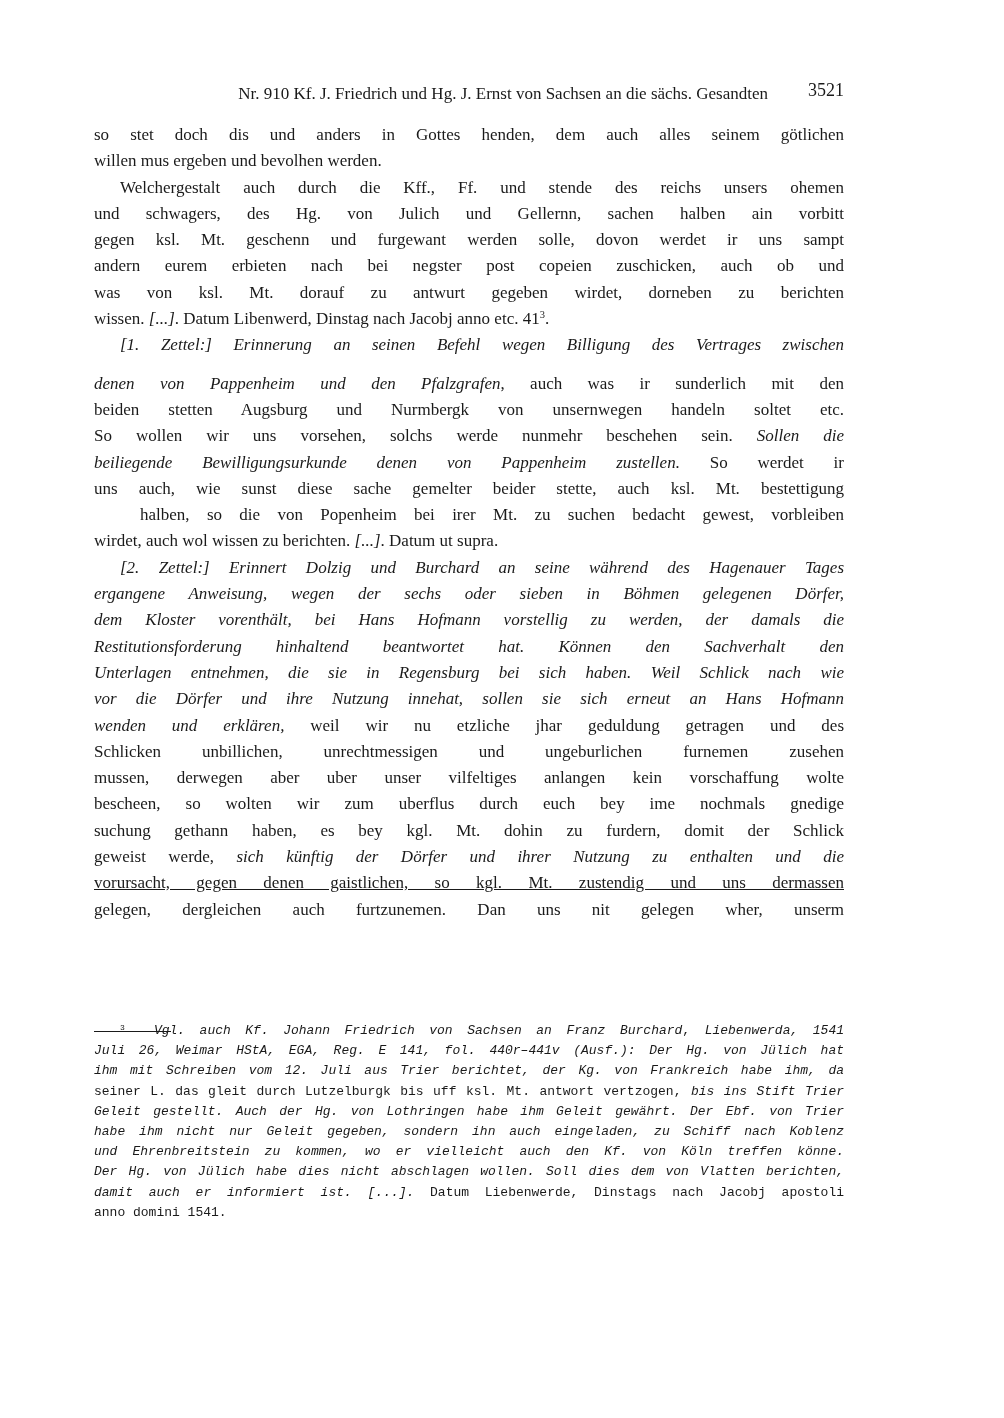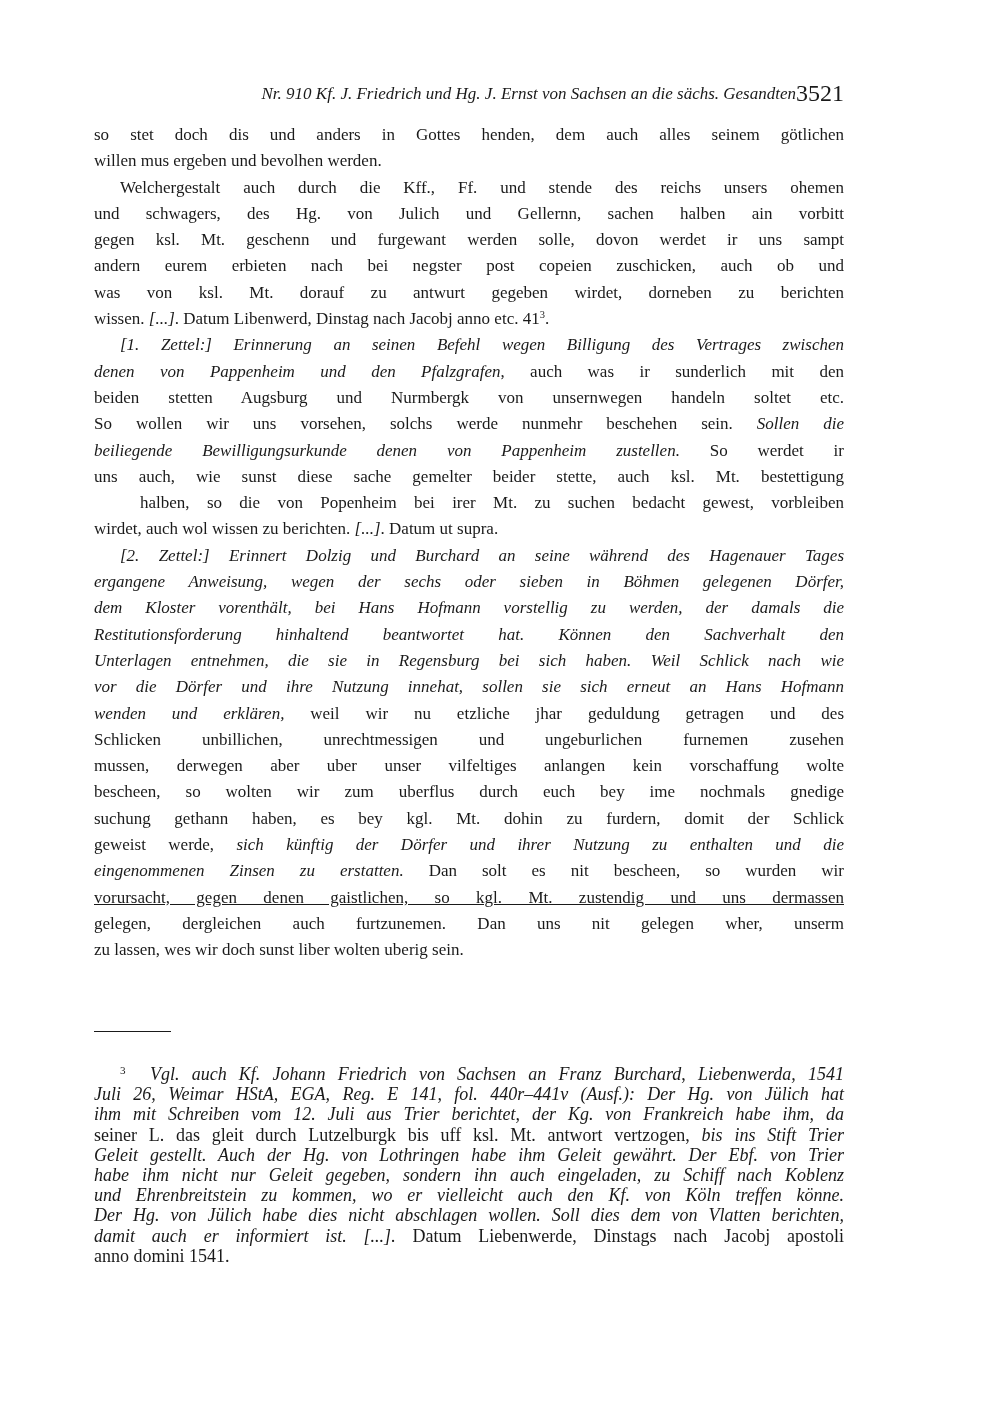--- a/index.html
+++ b/index.html
@@ -2,35 +2,35 @@
 <html><head>
   <meta charset="utf-8">
   <style>
     html, body { margin: 0; padding: 0; background: #ffffff; }
     body { width: 1004px; height: 1418px; position: relative; overflow: hidden; color: #1a1a1a; }
     .page { position: absolute; left: 0; top: 0; width: 1004px; height: 1418px; }
     .header {
       position: absolute; left: 94px; top: 80px; width: 750px; height: 26px;
       font-family: "Liberation Serif", serif; font-size: 17px;
     }
-    .header .running { position: absolute; right: 48px; top: 4px; white-space: nowrap; font-style: italic; }
-    .header .pageno { position: absolute; right: 0; top: 0; font-size: 24px; }
+    .header .running { position: absolute; right: 76px; top: 4px; white-space: nowrap; }
+    .header .pageno { position: absolute; right: 0; top: 0; font-size: 18px; }
     .body {
       position: absolute; left: 94px; top: 122px; width: 750px;
       font-family: "Liberation Serif", serif; font-size: 17px; line-height: 26.3px;
     }
     .line { display: block; white-space: nowrap; text-align: justify; text-align-last: justify; height: 26.3px; }
     .line.last { text-align-last: left; }
     .line.indent { padding-left: 26px; }
     i { font-style: italic; }
     sup { font-size: 0.62em; vertical-align: 0.55em; line-height: 0; }
     .fn-rule { position: absolute; left: 94px; top: 1031px; width: 77px; height: 1px; background: #1a1a1a; }
     .footnotes {
-      position: absolute; left: 94px; top: 1064px; width: 750px;
-      font-family: Liberation Serif, serif; font-size: 18px; line-height: 20.2px;
+      position: absolute; left: 94px; top: 1021px; width: 750px;
+      font-family: Liberation Mono, monospace; font-size: 13px; line-height: 20.2px;
     }
     .footnotes .line { height: 20.2px; }
     .footnotes .line.indent { padding-left: 26px; }
   </style>
 </head>
 <body>
 
 <div class="page">
 
   <div class="header">
@@ -44,44 +44,42 @@
     <span class="line last">willen mus ergeben und bevolhen werden.</span>
 
     <span class="line indent" style="white-space: nowrap;">Welchergestalt auch durch die Kff., Ff. und stende des reichs unsers ohemen</span>
     <span class="line" style="white-space: nowrap;">und schwagers, des Hg. von Julich und Gellernn, sachen halben ain vorbitt</span>
     <span class="line" style="white-space: nowrap;">gegen ksl. Mt. geschenn und furgewant werden solle, dovon werdet ir uns sampt</span>
     <span class="line" style="white-space: nowrap;">andern eurem erbieten nach bei negster post copeien zuschicken, auch ob und</span>
     <span class="line" style="white-space: nowrap;">was von ksl. Mt. dorauf zu antwurt gegeben wirdet, dorneben zu berichten</span>
     <span class="line last"><span>wissen. </span><i>[...]</i><span>. Datum Libenwerd, Dinstag nach Jacobj anno etc. 41</span><sup>3</sup><span>.</span></span>
 
     <span class="line indent" style="white-space: nowrap;"><i>[1. Zettel:] Erinnerung an seinen Befehl wegen Billigung des Vertrages zwischen</i></span>
-    <span class="line" style="white-space: nowrap;"><i>denen von Pappenheim und den Pfalzgrafen</i><span>, auch was ir sunderlich mit den</span></span>
+    <span class="line" style="white-space: nowrap; margin-top: 12px;"><i>denen von Pappenheim und den Pfalzgrafen</i><span>, auch was ir sunderlich mit den</span></span>
     <span class="line" style="white-space: nowrap;">beiden stetten Augsburg und Nurmbergk von unsernwegen handeln soltet etc.</span>
     <span class="line" style="white-space: nowrap;"><span>So wollen wir uns vorsehen, solchs werde nunmehr beschehen sein. </span><i>Sollen die</i></span>
     <span class="line" style="white-space: nowrap;"><i>beiliegende Bewilligungsurkunde denen von Pappenheim zustellen.</i><span> So werdet ir</span></span>
     <span class="line" style="white-space: nowrap;">uns auch, wie sunst diese sache gemelter beider stette, auch ksl. Mt. bestettigung</span>
     <span class="line" style="white-space: nowrap; margin-left: 46px;">halben, so die von Popenheim bei irer Mt. zu suchen bedacht gewest, vorbleiben</span>
     <span class="line last"><span>wirdet, auch wol wissen zu berichten. </span><i>[...]</i><span>. Datum ut supra.</span></span>
 
     <span class="line indent" style="white-space: nowrap;"><i>[2. Zettel:] Erinnert Dolzig und Burchard an seine während des Hagenauer Tages</i></span>
     <span class="line" style="white-space: nowrap;"><i>ergangene Anweisung, wegen der sechs oder sieben in Böhmen gelegenen Dörfer,</i></span>
     <span class="line" style="white-space: nowrap;"><i>dem Kloster vorenthält, bei Hans Hofmann vorstellig zu werden, der damals die</i></span>
     <span class="line" style="white-space: nowrap;"><i>Restitutionsforderung hinhaltend beantwortet hat. Können den Sachverhalt den</i></span>
     <span class="line" style="white-space: nowrap;"><i>Unterlagen entnehmen, die sie in Regensburg bei sich haben. Weil Schlick nach wie</i></span>
     <span class="line" style="white-space: nowrap;"><i>vor die Dörfer und ihre Nutzung innehat, sollen sie sich erneut an Hans Hofmann</i></span>
     <span class="line" style="white-space: nowrap;"><i>wenden und erklären,</i><span> weil wir nu etzliche jhar geduldung getragen und des</span></span>
     <span class="line" style="white-space: nowrap;">Schlicken unbillichen, unrechtmessigen und ungeburlichen furnemen zusehen</span>
     <span class="line" style="white-space: nowrap;">mussen, derwegen aber uber unser vilfeltiges anlangen kein vorschaffung wolte</span>
     <span class="line" style="white-space: nowrap;">bescheen, so wolten wir zum uberflus durch euch bey ime nochmals gnedige</span>
     <span class="line" style="white-space: nowrap;">suchung gethann haben, es bey kgl. Mt. dohin zu furdern, domit der Schlick</span>
     <span class="line" style="white-space: nowrap; letter-spacing: -0.000202922px;"><span>geweist werde, </span><i>sich künftig der Dörfer und ihrer Nutzung zu enthalten und die</i></span>
-    <span class="line" style="white-space: nowrap;"><i>eingenommenen Zinsen zu erstatten.</i><span> Dan solt es nit bescheen, so wurden wir</span></span>
     <span class="line" style="white-space: nowrap; text-decoration: underline;">vorursacht, gegen denen gaistlichen, so kgl. Mt. zustendig und uns dermassen</span>
     <span class="line" style="white-space: nowrap;">gelegen, dergleichen auch furtzunemen. Dan uns nit gelegen wher, unserm</span>
-    <span class="line last">zu lassen, wes wir doch sunst liber wolten uberig sein.</span>
   </div>
 
   <div class="fn-rule"></div>
 
   <div class="footnotes">
     <span class="line indent" style="white-space: nowrap; letter-spacing: -0.000190549px;"><sup>3</sup>&nbsp;&nbsp;<i>Vgl. auch Kf. Johann Friedrich von Sachsen an Franz Burchard</i><span>, </span><i>Liebenwerda, 1541</i></span>
     <span class="line" style="white-space: nowrap;"><i>Juli 26, Weimar HStA, EGA, Reg. E 141, fol. 440r–441v (Ausf.): Der Hg. von Jülich hat</i></span>
     <span class="line" style="white-space: nowrap;"><i>ihm mit Schreiben vom 12. Juli aus Trier berichtet, der Kg. von Frankreich habe ihm, da</i></span>
     <span class="line" style="white-space: nowrap;"><span>seiner L. das gleit durch Lutzelburgk bis uff ksl. Mt. antwort vertzogen, </span><i>bis ins Stift Trier</i></span>
     <span class="line" style="white-space: nowrap;"><i>Geleit gestellt. Auch der Hg. von Lothringen habe ihm Geleit gewährt. Der Ebf. von Trier</i></span>

